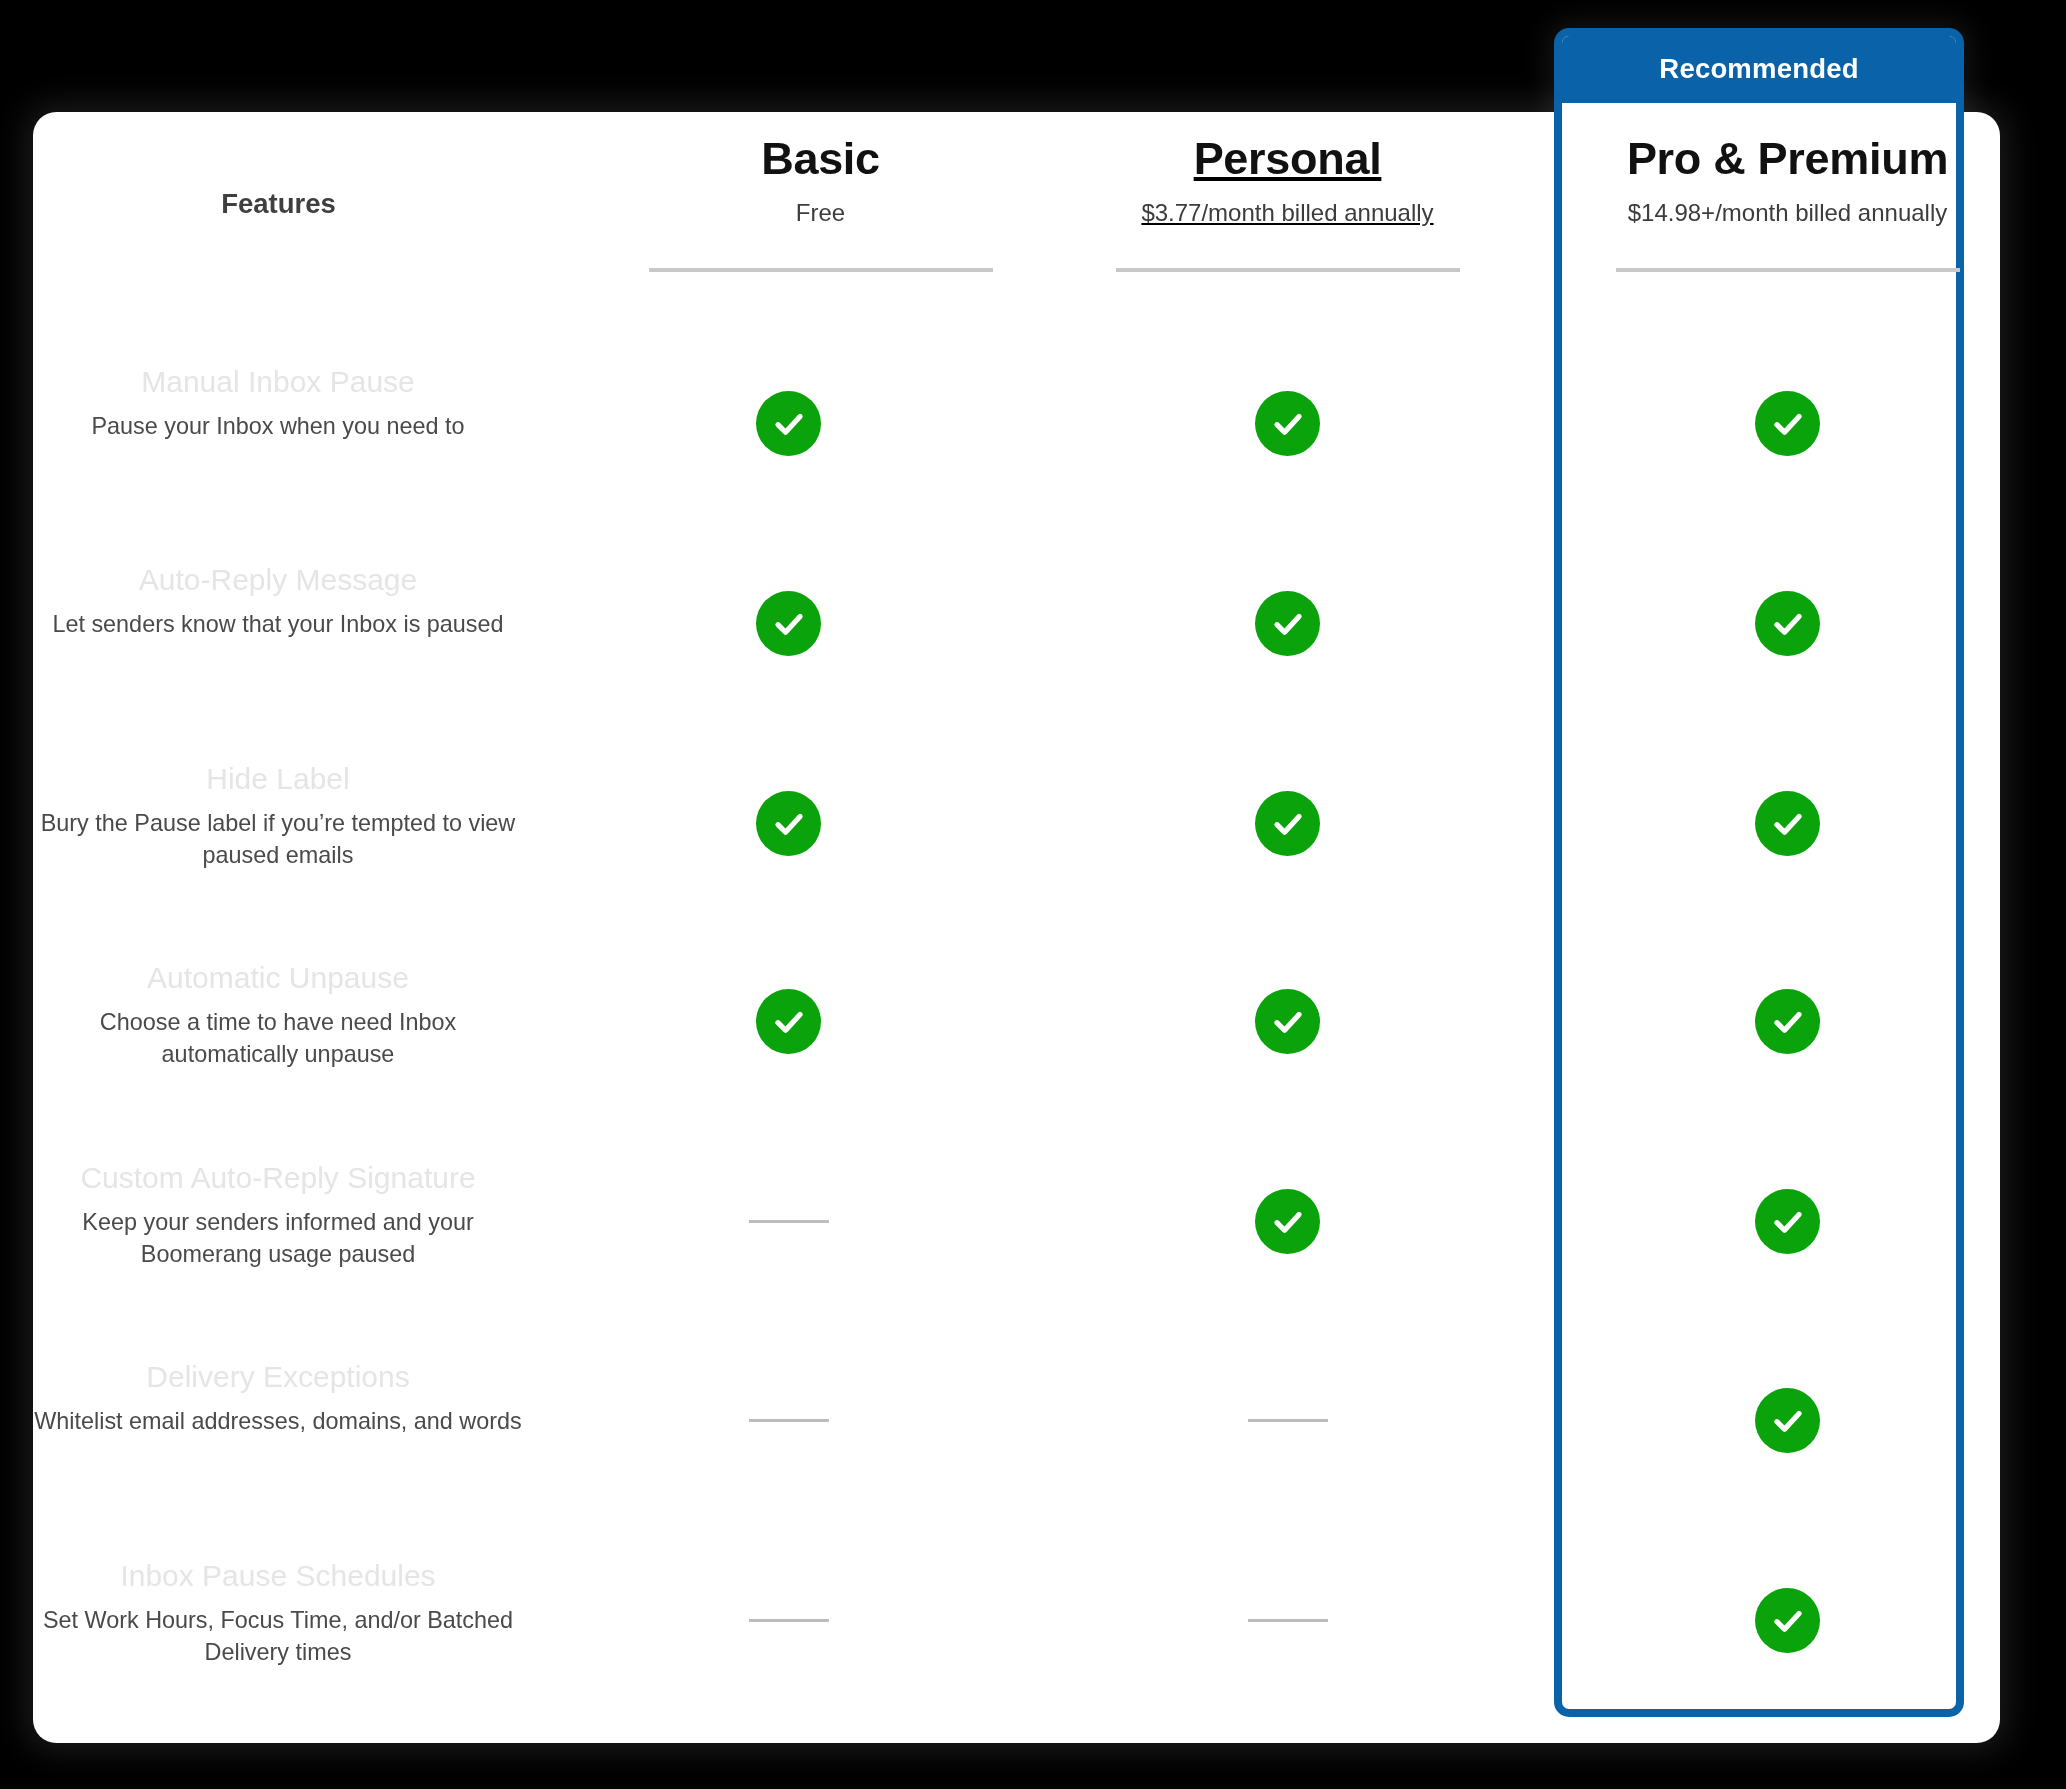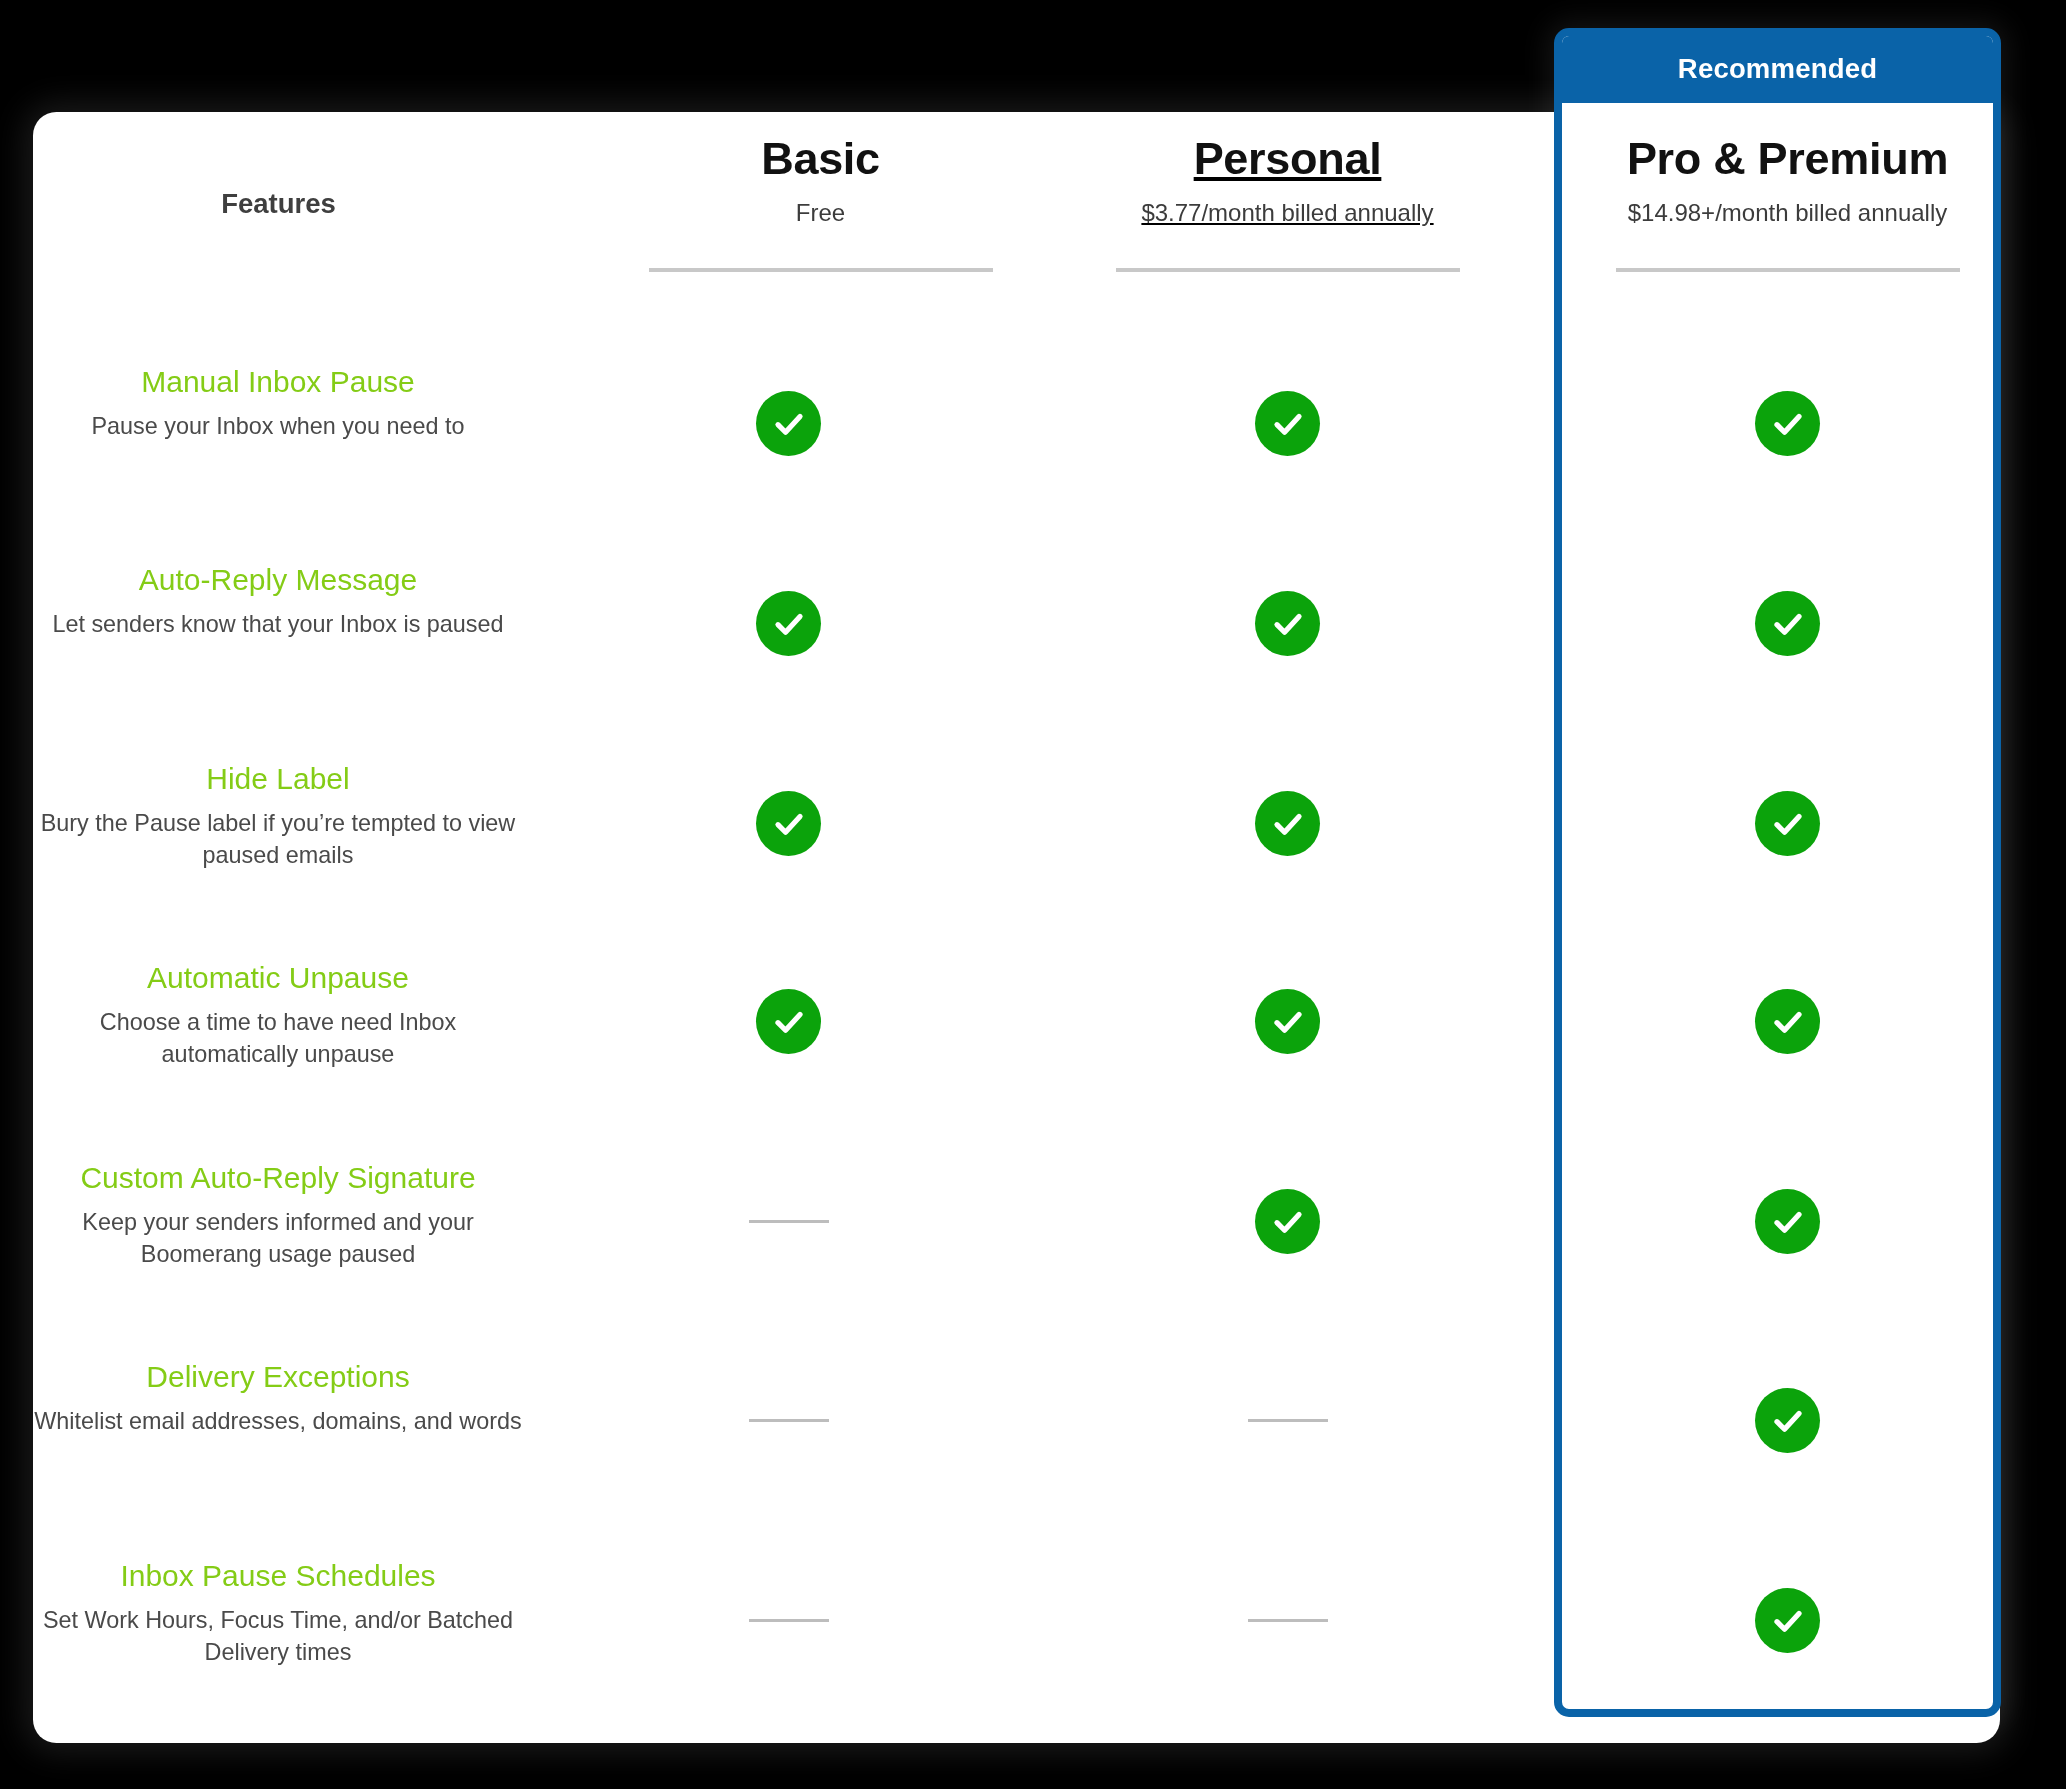--- a/index.html
+++ b/index.html
@@ -29,21 +29,21 @@
     background: #ffffff;
     border-radius: 23.4px;
     box-shadow: 0 0 32px 8.3px rgba(255,255,255,0.10);
   }
 
   
   .pro-card {
     position: absolute;
     left: 1554px;
     top: 27.5px;
-    width: 447px;
+    width: 410px;
     height: 1689px;
     border: 8.3px solid #0a63a8;
     border-radius: 15px;
     background: #ffffff;
     overflow: hidden;
     box-shadow: 0 0 27.5px 6.9px rgba(255,255,255,0.08);
   }
 
   .pro-banner {
     position: absolute;
@@ -121,21 +121,21 @@
   
   .feature-row {
     position: absolute;
     left: 30px;
     width: 496px;
     text-align: center;
   }
 
   .feature-title {
     font-size: 30px;
-    color: #84cc16;
+    color: #e5e5e5;
     line-height: 1.1;
     white-space: nowrap;
   }
 
   .feature-desc {
     margin-top: 12.4px;
     font-size: 23.4px;
     color: #4a4a4a;
     line-height: 1.37;
   }

